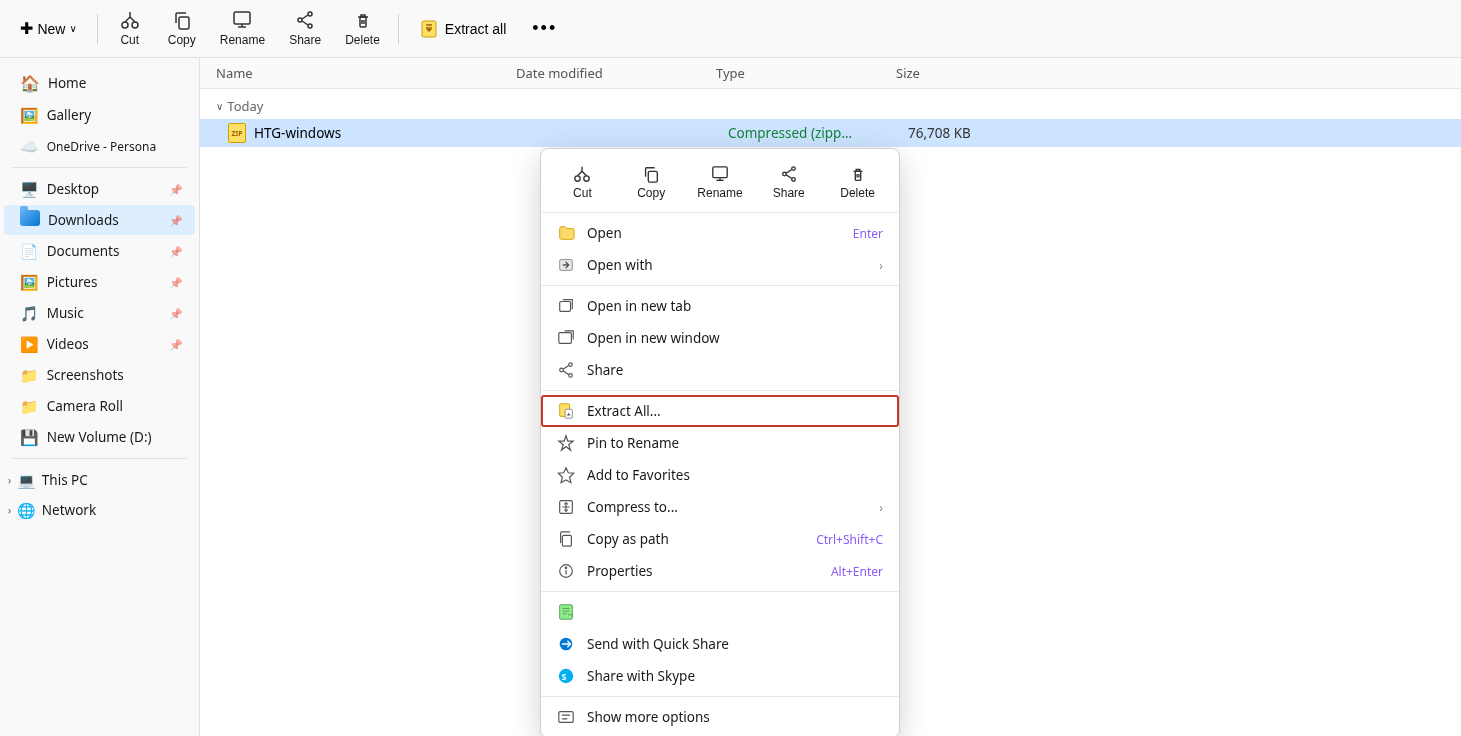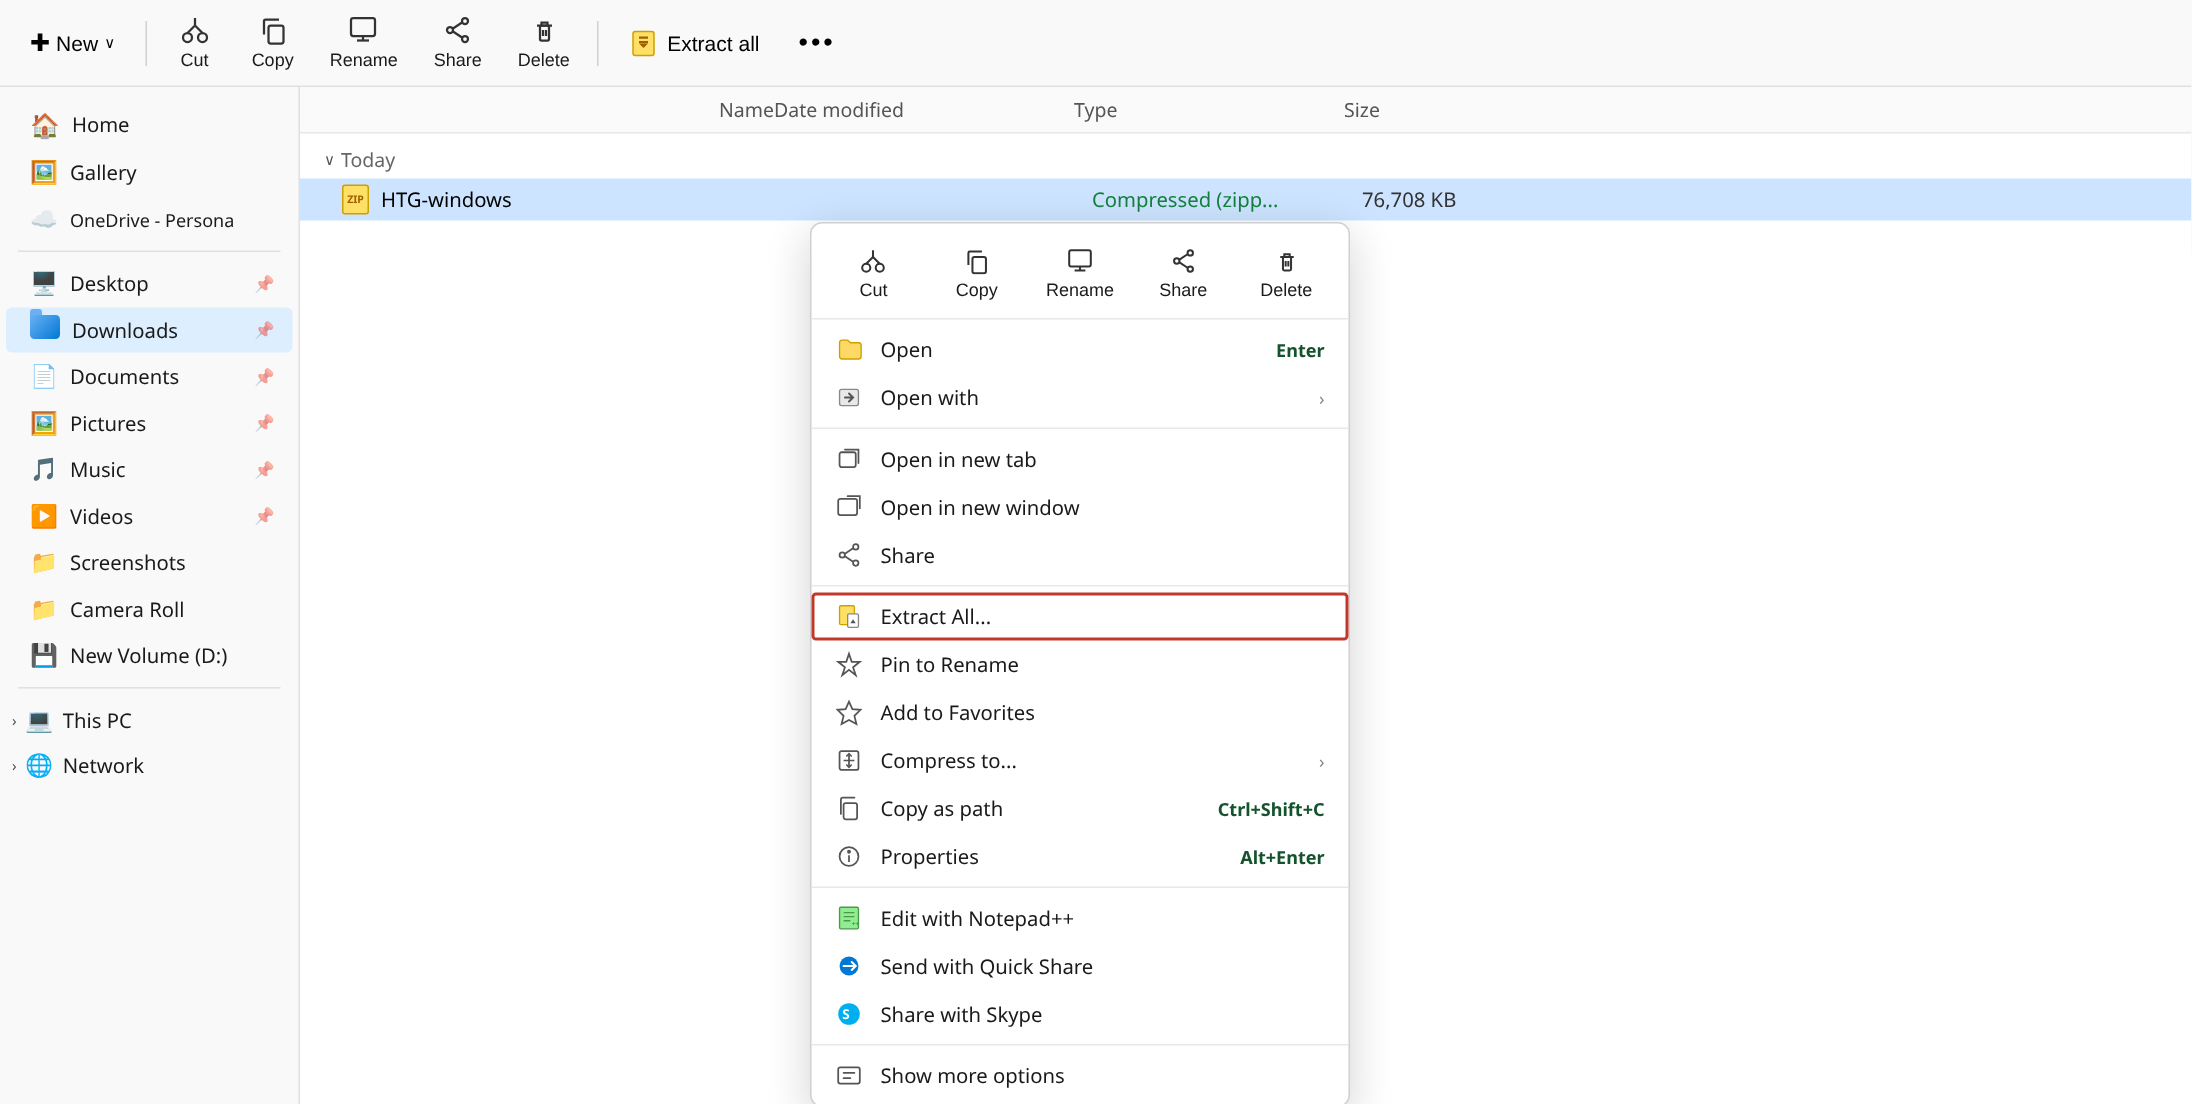--- a/index.html
+++ b/index.html
@@ -135,21 +135,21 @@
       overflow: hidden;
     }
     .content-header {
       display: flex;
       padding: 6px 16px;
       border-bottom: 1px solid #e8e8e8;
       background: #fafafa;
       font-size: 13px;
       color: #555;
     }
-    .col-name { width: 300px; text-align: right; }
+    .col-name { width: 300px; }
     .col-date { width: 200px; }
     .col-type { width: 180px; }
     .col-size { width: 120px; }
 
     .file-row {
       display: flex;
       align-items: center;
       padding: 4px 28px;
       cursor: pointer;
       font-size: 13.5px;
@@ -224,23 +224,22 @@
       position: relative;
     }
     .ctx-item.highlighted {
       outline: 2px solid #c0392b;
       outline-offset: -2px;
       border-radius: 3px;
     }
     .ctx-item svg, .ctx-item .ctx-icon { width: 18px; height: 18px; flex-shrink: 0; }
     .ctx-item .shortcut {
       margin-left: auto;
-      color: #14532d;
+      color: #8b5cf6;
       font-size: 12px;
-      font-weight: bold;
     }
     .ctx-item .arrow {
       margin-left: auto;
       color: #888;
       font-size: 12px;
     }
     .ctx-separator {
       height: 1px;
       background: #e8e8e8;
       margin: 4px 0;
@@ -620,21 +619,20 @@
       <div class="ctx-separator"></div>
 
       <div class="ctx-item">
         <svg class="ctx-icon" viewBox="0 0 20 20" fill="none">
           <rect x="3" y="2" width="14" height="16" rx="1" fill="#90ee90" stroke="#4a9a4a" stroke-width="1"></rect>
           <line x1="6" y1="6" x2="14" y2="6" stroke="#4a9a4a" stroke-width="1"></line>
           <line x1="6" y1="9" x2="14" y2="9" stroke="#4a9a4a" stroke-width="1"></line>
           <line x1="6" y1="12" x2="11" y2="12" stroke="#4a9a4a" stroke-width="1"></line>
           <text x="12" y="16" font-size="5" fill="#4a9a4a" font-weight="bold">++</text>
         </svg>
-        <span class="ctx-item-label">Edit with Notepad++</span>
       </div>
 
       <div class="ctx-item">
         <svg class="ctx-icon" viewBox="0 0 20 20" fill="none">
           <circle cx="10" cy="10" r="7" fill="#0078d4" stroke="none"></circle>
           <path d="M6 10h8M12 7l3 3-3 3" stroke="#fff" stroke-width="1.5" stroke-linecap="round"></path>
         </svg>
         <span class="ctx-item-label">Send with Quick Share</span>
       </div>
 

